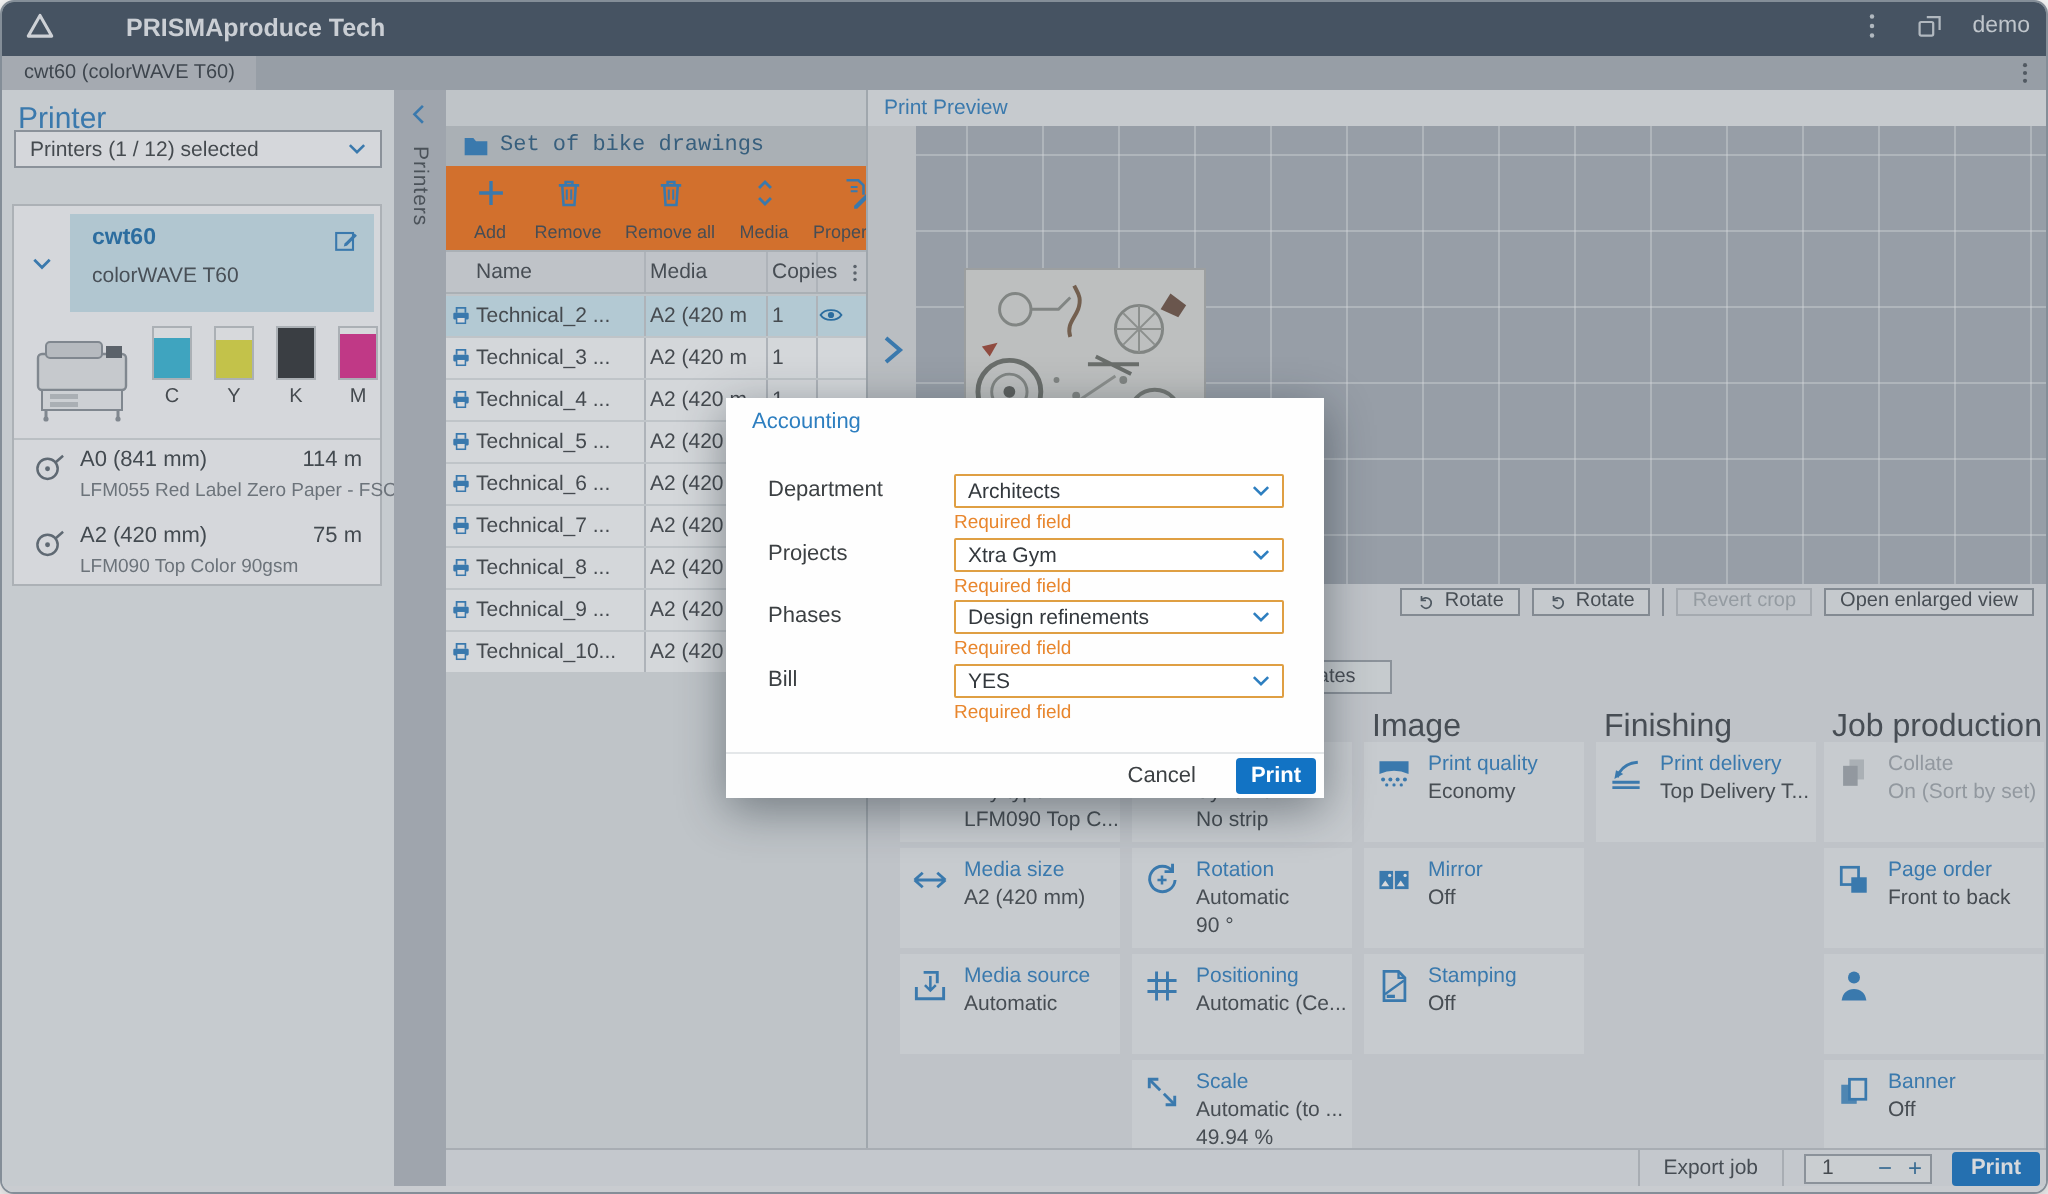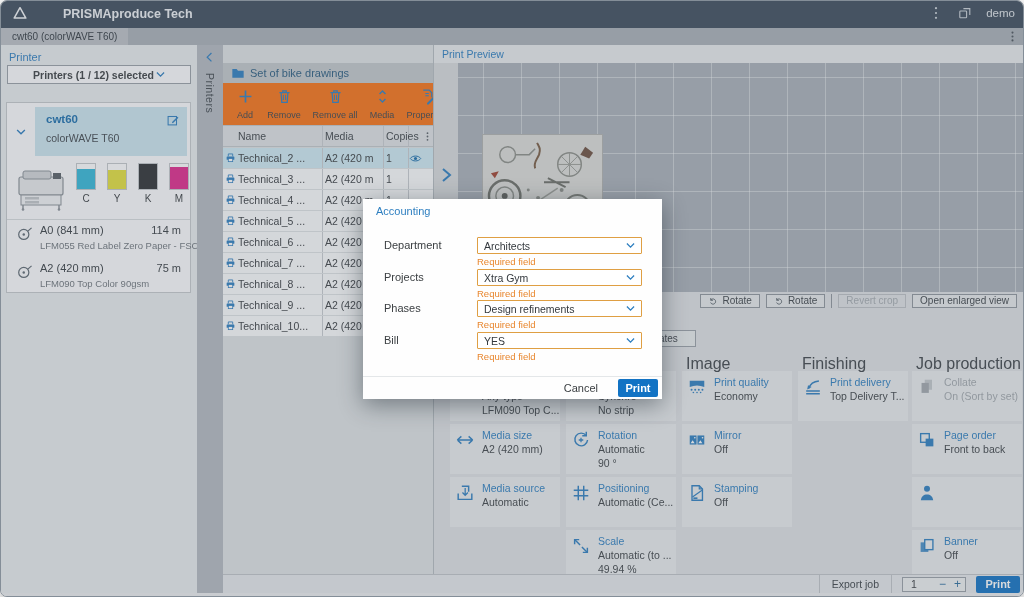--- a/index.html
+++ b/index.html
@@ -20,24 +20,24 @@
   .tabstrip { position:absolute; left:0; top:27px; width:1024px; height:17px; background:#aab1b7; }
   .env-tab { position:absolute; left:0; top:0; height:17px; line-height:17px; padding:0 11px;
              background:#bcc1c6; font-size:10px; color:#333a41; }
   .tabstrip .kebab { position:absolute; right:6px; top:2px; width:13px; height:13px; color:#4d555d; }
 
   .ic { display:inline-block; }
   .ic svg { width:100%; height:100%; display:block; }
 
   
   .left-panel { position:absolute; left:0; top:44px; width:196px; height:548px; background:#e9ecee; }
-  .printer-label { position:absolute; left:8px; top:6px; font-size:11px; color:var(--accent); }
+  .printer-label { position:absolute; left:8px; top:6px; font-size:15px; color:var(--accent); }
   .printer-select { position:absolute; left:6px; top:20px; width:184px; height:19px; background:#fdfdfe;
-                    border:1px solid #9aa1a7; display:flex; align-items:center; justify-content:center;
-                    padding:0 5px 0 7px; font-size:10.5px; color:#3c4043;font-weight:bold; }
+                    border:1px solid #9aa1a7; display:flex; align-items:center; justify-content:space-between;
+                    padding:0 5px 0 7px; font-size:10.5px; color:#3c4043; }
   .printer-select .ic { width:13px; height:13px; color:var(--accent); }
   .printer-card { position:absolute; left:5px; top:57px; width:185px; height:191px; background:#fdfdfe;
                   border:1px solid #c6cacd; }
   .card-chevron { position:absolute; left:7px; top:22px; width:14px; height:14px; color:var(--accent); }
   .card-head-blue { position:absolute; left:28px; top:4px; width:152px; height:49px; background:#cde6ef; }
   .card-name { position:absolute; left:11px; top:6px; font-size:11.5px; font-weight:bold; color:#1b6fae; }
   .card-edit { position:absolute; right:7px; top:6px; width:14px; height:14px; color:var(--accent); }
   .card-model { position:absolute; left:11px; top:25px; font-size:10.5px; color:#41484e; }
   .printer-pic { position:absolute; left:6px; top:60px; width:56px; height:48px; }
   .ink-row { position:absolute; left:68px; top:60px; display:flex; gap:9px; }
@@ -57,21 +57,21 @@
   .collapse-btn { position:absolute; left:6px; top:5px; width:13px; height:13px; color:var(--accent); }
   .collapse-label { position:absolute; left:7px; top:28px; writing-mode:vertical-rl; font-size:10.5px;
                     color:#454b51; letter-spacing:.5px; }
 
   
   .jobs-panel { position:absolute; left:222px; top:44px; width:210px; height:529px; background:#dfe3e5; }
   .jobs-tabs { position:absolute; left:0; top:0; width:100%; height:18px; background:#aab1b7; display:flex; }
   .jobs-tab { height:18px; line-height:18px; padding:0 9px; font-size:10.5px; color:#343a40;
               border-right:1px solid #9aa1a7; }
   .jobs-tab.active { background:#c9cdd0; color:var(--accent); }
-  .set-title-row { position:absolute; left:0; top:18px; width:100%; height:20px; background:#c3c8cb; }
+  .set-title-row { position:absolute; left:0; top:18px; width:100%; height:20px; background:#c3c8cb;font-family:Liberation Mono, monospace; }
   .set-title-row .ic { position:absolute; left:8px; top:4px; width:14px; height:12px; color:var(--accent); }
   .set-title { position:absolute; left:27px; top:4px; font-size:11px; color:#2b5d80; }
   .jobs-toolbar { position:absolute; left:0; top:38px; width:100%; height:42px; background:#f97316;
                   display:flex; overflow:hidden; padding-left:6px; }
   .tool { position:relative; height:42px; text-align:center; flex:0 0 auto; }
   .tool .ic { width:17px; height:17px; margin-top:5px; color:var(--accent); }
   .tool-label { font-size:9px; color:#3f454a; margin-top:1px; white-space:nowrap; }
   .jobs-header { position:absolute; left:0; top:80px; width:100%; height:22px; background:#dfe2e4;
                  border-top:1px solid #c3c8cb; border-bottom:1px solid #c3c8cb; display:flex; align-items:center; }
   .col-icon { width:13px; } .col-name { width:87px; } .col-media { width:61px; } .col-copies { width:25px; }

